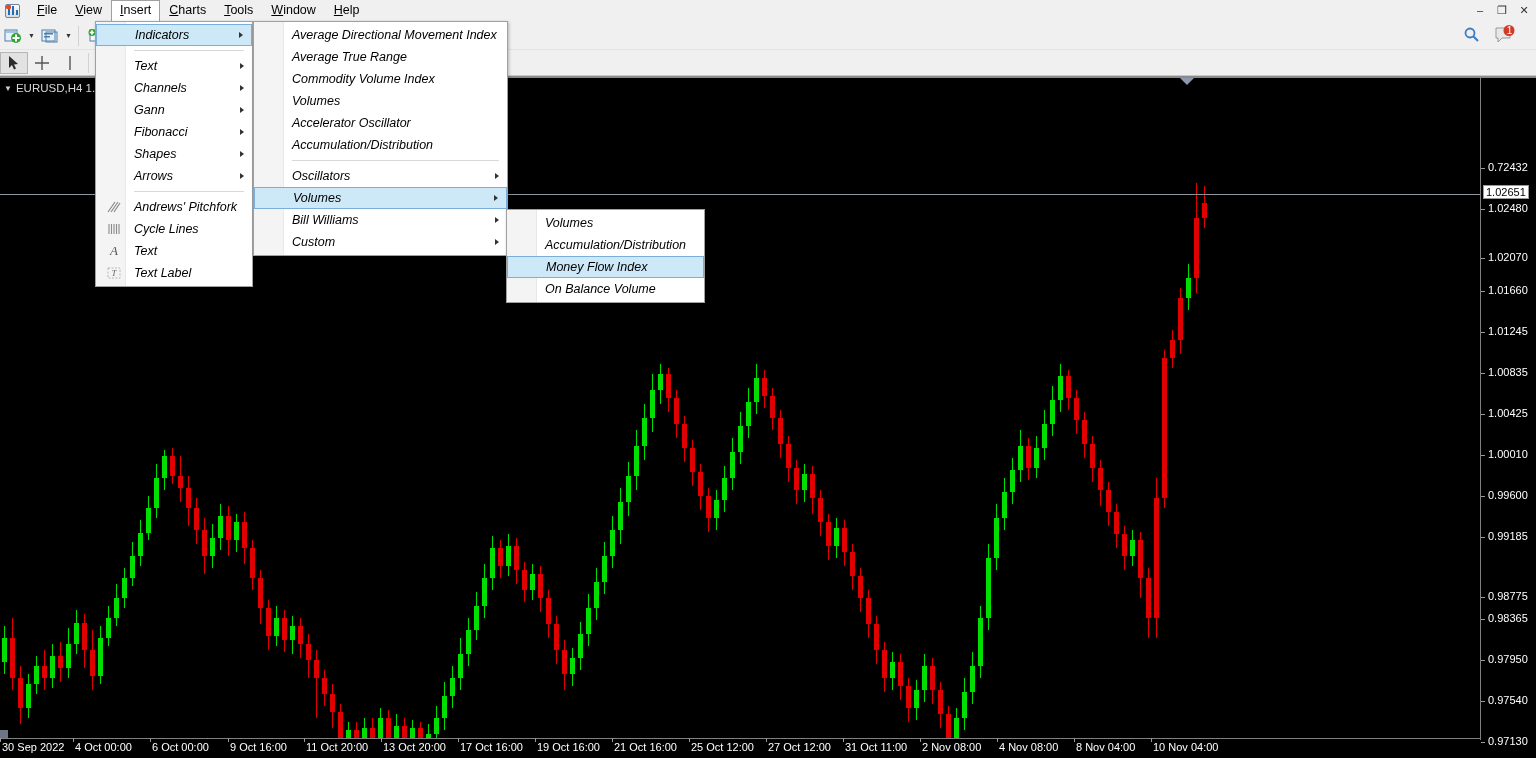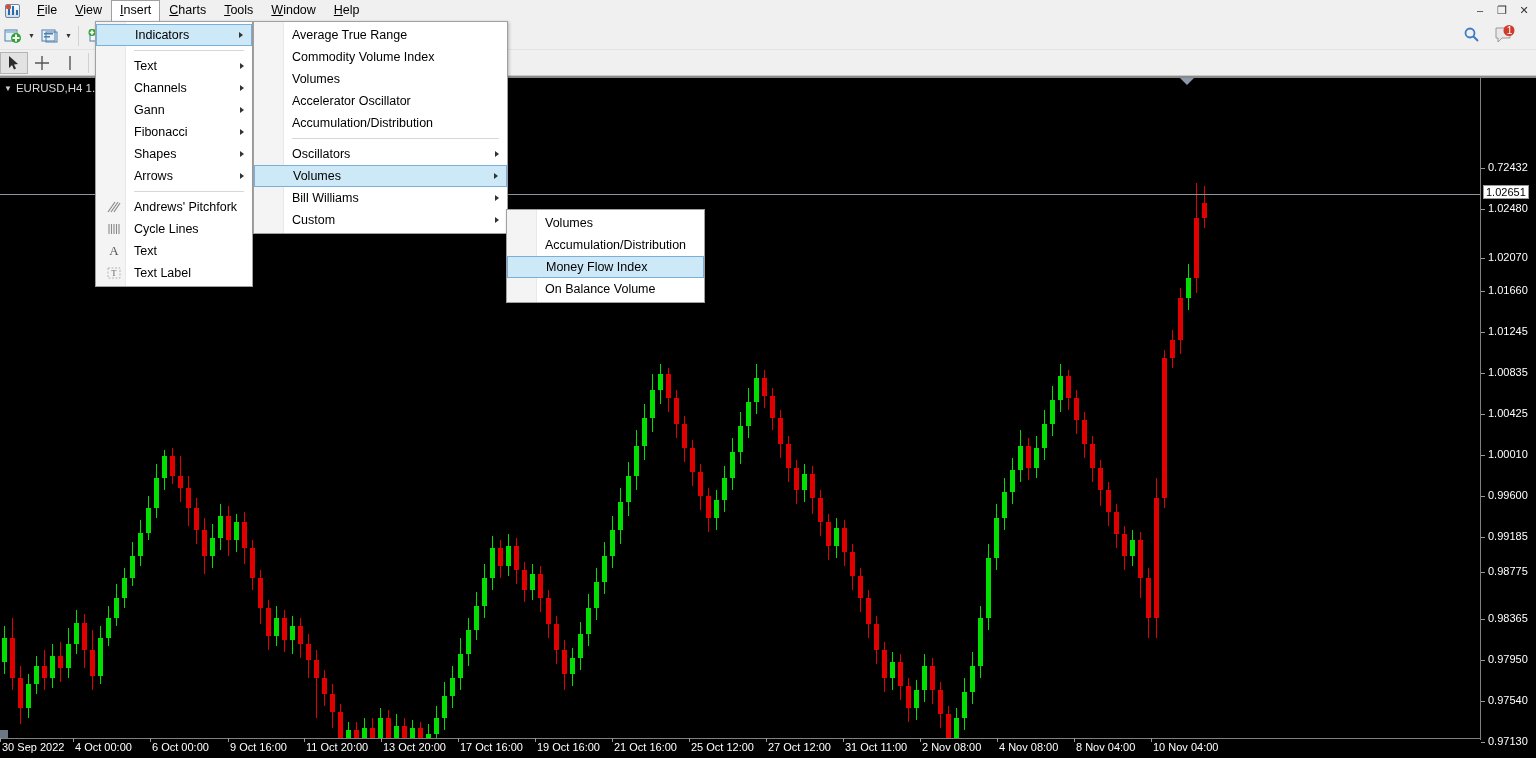--- a/index.html
+++ b/index.html
@@ -129,21 +129,21 @@
 
   
   .candle { position:absolute; }
   .wick { position:absolute; width:1px; }
   .body { position:absolute; }
 
   
   .menu-panel {
     position:absolute; background:#ffffff; border:1px solid #a0a0a0;
     box-shadow: 1px 1px 3px rgba(0,0,0,0.25);
-    font-size:12.5px; color:#000; padding: 2px 0; z-index: 100;
+    font-size:12.5px; color:#000; padding: 2px 0; z-index: 100; font-style: italic;
   }
   .mrow {
     position:relative; height:22px; display:flex; align-items:center;
     padding-left:38px; padding-right:22px; cursor:default; white-space:nowrap;
   }
   .mrow.sel { background:#cde8f7; border:1px solid #7aaedb; height:22px; }
   .mrow .arrow {
     position:absolute; right:8px; top:50%; transform:translateY(-50%);
     width:0;height:0;border-top:3.5px solid transparent;border-bottom:3.5px solid transparent;
     border-left:4.5px solid #333;
@@ -967,21 +967,21 @@
           <div class="px-tick" style="top: 83px;">0.72432</div>
           <div class="px-tick" style="top: 124px;">1.02480</div>
           <div class="px-tick" style="top: 173px;">1.02070</div>
           <div class="px-tick" style="top: 206px;">1.01660</div>
           <div class="px-tick" style="top: 247px;">1.01245</div>
           <div class="px-tick" style="top: 288px;">1.00835</div>
           <div class="px-tick" style="top: 329px;">1.00425</div>
           <div class="px-tick" style="top: 370px;">1.00010</div>
           <div class="px-tick" style="top: 411px;">0.99600</div>
           <div class="px-tick" style="top: 452px;">0.99185</div>
-          <div class="px-tick" style="top: 487px;">0.98775</div>
+          <div class="px-tick" style="top: 512px;">0.98775</div>
           <div class="px-tick" style="top: 534px;">0.98365</div>
           <div class="px-tick" style="top: 575px;">0.97950</div>
           <div class="px-tick" style="top: 616px;">0.97540</div>
           <div class="px-tick" style="top: 657px;">0.97130</div>
         </div>
       <div id="price-current" class="px-current" style="top: 107px;">1.02651</div>
     </div>
 
     <div class="time-axis">
       <div id="time-ticks">
@@ -1069,20 +1069,23 @@
           </span>
           <span>Text Label</span>
         </div>
       </div>
   </div>
 
   <div class="menu-panel" style="left:253px; top:21px; width:255px;">
     <div class="gutter"></div>
     <div id="indicators-menu-rows" style="position:relative;">
         <div class="mrow">
+          <span>Average Directional Movement Index</span>
+        </div>
+        <div class="mrow">
           <span>Average True Range</span>
         </div>
         <div class="mrow">
           <span>Commodity Volume Index</span>
         </div>
         <div class="mrow">
           <span>Volumes</span>
         </div>
         <div class="mrow">
           <span>Accelerator Oscillator</span>

